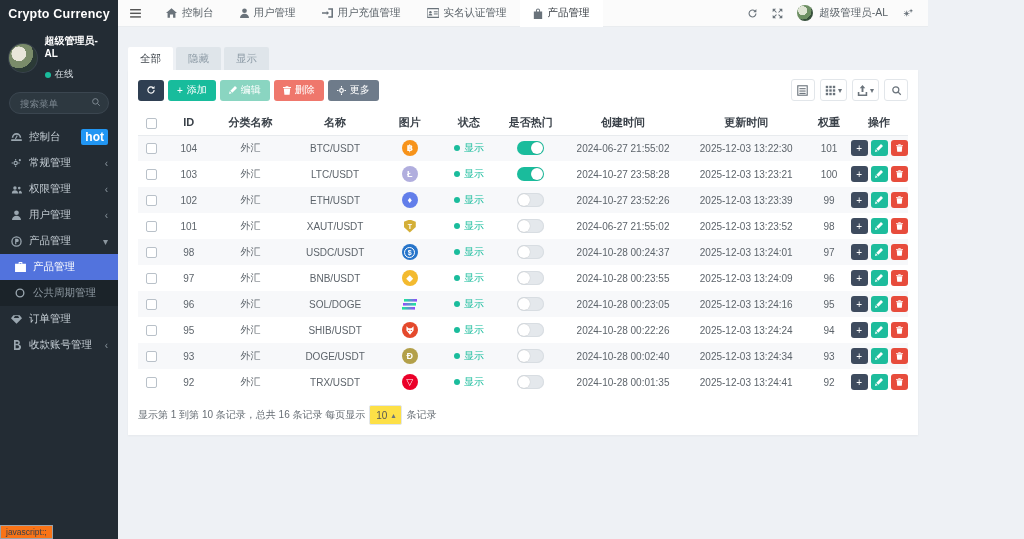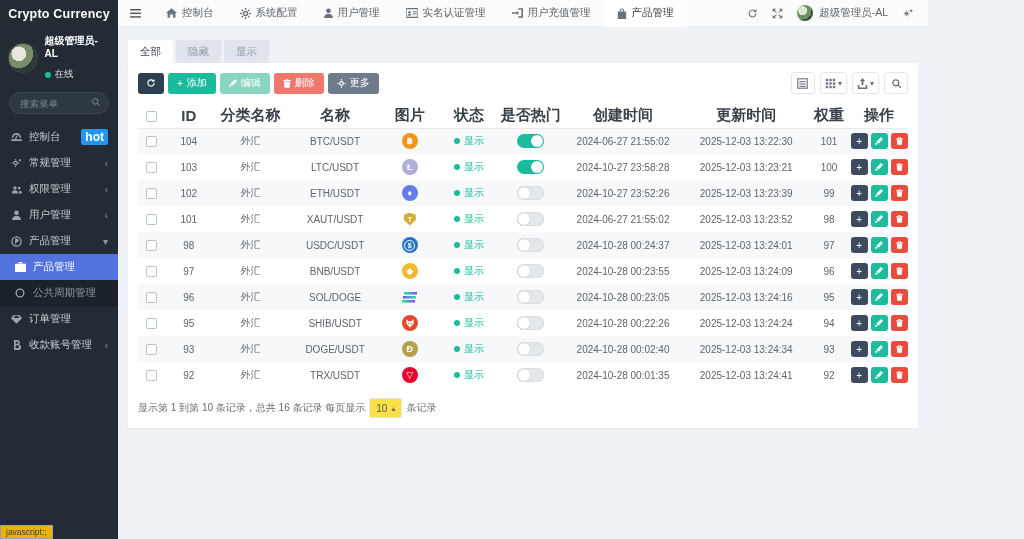--- a/index.html
+++ b/index.html
@@ -45,21 +45,21 @@
   .nav-tab.active { background:#fff; color:#343a40; box-shadow:inset 0 -1px 0 #fff; }
   .nav-right { margin-left:auto; display:flex; align-items:center; gap:14px; padding-right:14px; }
   .nav-icon { color:#6a737b; display:flex; cursor:pointer; }
   .nav-user { display:flex; align-items:center; gap:6px; cursor:pointer; }
   .avatar-sm { width:16px; height:16px; border-radius:50%;
     background:radial-gradient(circle at 35% 35%, #dfe5d4 0 30%, #6d8f63 31% 60%, #37503c 61%); }
 
   .content { padding:13px 10px 0 10px; }
   .filter-tabs { display:flex; gap:3px; }
   .ftab { height:23px; min-width:45px; display:flex; align-items:center; justify-content:center;
-    font-size:10.5px; padding:0 12px; border-radius:2px 2px 0 0; background:#dfe5ea; color:#8d9ba6; cursor:pointer; }
+    font-size:10.5px; padding:0 12px; border-radius:2px 2px 0 0; background:#dfe5ea; color:#8d9ba6; cursor:pointer;margin-top:7px; }
   .ftab.active { background:#fff; color:#3e454c; }
 
   .card { background:#fff; padding:9px 10px 10px 10px; box-shadow:0 1px 2px rgba(0,0,0,.04); }
   .toolbar { display:flex; align-items:center; }
   .tb-left { display:flex; gap:4px; }
   .btn { height:21px; display:inline-flex; align-items:center; gap:4px; border:none;
     border-radius:3px; color:#fff; font-size:10px; padding:0 9px; cursor:pointer;
     font-family:inherit; }
   .btn-refresh { background:#2f3f52; width:26px; justify-content:center; padding:0; }
   .btn-add { background:#18bc9c; }
@@ -68,21 +68,21 @@
   .btn-more { background:#6e7b8a; }
   .tb-right { margin-left:auto; display:flex; align-items:center; gap:5px; }
   .tb-search { width:150px; height:22px; border:1px solid #dde2e6; border-radius:3px;
     font-size:10px; padding:0 8px; color:#555; outline:none; font-family:inherit; }
   .tb-search::placeholder { color:#aab2ba; }
   .ibtn { height:22px; min-width:24px; border:1px solid #e2e6ea; background:#fff; border-radius:3px;
     display:inline-flex; align-items:center; justify-content:center; gap:2px; color:#6a737b; cursor:pointer; padding:0 4px; }
   .caret { font-size:8px; color:#6a737b; }
 
   table { width:100%; border-collapse:collapse; margin-top:9px; table-layout:fixed; }
-  th { font-size:15px; color:#3a4149; font-weight:bold; height:25px; text-align:center;
+  th { font-size:11px; color:#3a4149; font-weight:bold; height:25px; text-align:center;
     border-bottom:1px solid #e8ebee; white-space:nowrap; }
   td { font-size:10px; color:#5d646b; height:26px; text-align:center; white-space:nowrap; overflow:hidden; }
   tr.striped td { background:#f7f8fa; }
   .cb { width:11px; height:11px; border:1px solid #b9c1c9; border-radius:2px; background:#fff;
     display:inline-block; vertical-align:middle; cursor:pointer; }
   .status { color:#18bc9c; display:inline-flex; align-items:center; gap:4px; font-size:10px; }
   .toggle { width:27px; height:14px; border-radius:8px; display:inline-block; position:relative; cursor:pointer; vertical-align:middle; }
   .toggle.on { background:#1abc9c; }
   .toggle.off { background:#e4e8ec; box-shadow:inset 0 0 0 1px #d8dde2; }
   .toggle::after { content:""; position:absolute; top:1px; width:12px; height:12px;
@@ -111,21 +111,21 @@
   .summary { font-size:10px; color:#666d74; display:flex; align-items:center; gap:4px; }
   .pagesize { background:#fde047; border:1px solid #e2e6ea; border-radius:2px; height:20px;
     padding:0 6px; font-size:10px; color:#555; display:inline-flex; align-items:center; gap:4px; cursor:pointer; }
   .pagination { margin-left:auto; display:flex; align-items:center; gap:4px; }
   .pbtn { height:22px; min-width:26px; padding:0 8px; border:1px solid #dfe3e8; background:#fff;
     border-radius:2px; font-size:10px; color:#5a6268; display:inline-flex; align-items:center;
     justify-content:center; cursor:pointer; font-family:inherit; }
   .pbtn.active { background:#2c3e50; border-color:#2c3e50; color:#fff; }
   .jump-input { width:42px; height:22px; border:1px solid #dfe3e8; border-radius:2px; outline:none;
     font-size:10px; padding:0 4px; font-family:inherit; }
-  .statusbar { position:absolute; left:0; bottom:0; background:#eab308; color:#3c4249;
+  .statusbar { position:absolute; left:0; bottom:0; background:#f97316; color:#3c4249;
     font-size:8.5px; padding:1px 5px; border:1px solid #9aa1a7; }
   svg { display:block; }
 </style>
 </head>
 <body>
 
 <div class="app">
 
   <aside class="sidebar">
     <div class="brand">Crypto Currency</div>
@@ -263,65 +263,47 @@
           <div class="nav-tab">
             <span class="ni">
               <svg width="11" height="10" viewBox="0 0 14 12" fill="currentColor">
                 <path d="M7 0l7 6h-2v6H9V8H5v4H2V6H0z"></path>
               </svg>
             </span>
             <span>控制台</span>
           </div>
           <div class="nav-tab">
             <span class="ni">
-              <svg width="11" height="11" viewBox="0 0 12 12">
-                <circle cx="6" cy="6" r="2.2" fill="none" stroke="currentColor" stroke-width="1.6"></circle>
-                <g stroke="currentColor" stroke-width="1.5">
-                  <line x1="6" y1="0" x2="6" y2="2"></line>
-                  <line x1="6" y1="10" x2="6" y2="12"></line>
-                  <line x1="0" y1="6" x2="2" y2="6"></line>
-                  <line x1="10" y1="6" x2="12" y2="6"></line>
-                  <line x1="1.8" y1="1.8" x2="3.2" y2="3.2"></line>
-                  <line x1="8.8" y1="8.8" x2="10.2" y2="10.2"></line>
-                  <line x1="10.2" y1="1.8" x2="8.8" y2="3.2"></line>
-                  <line x1="3.2" y1="8.8" x2="1.8" y2="10.2"></line>
-                </g>
-              </svg>
-            </span>
-            <span>系统配置</span>
-          </div>
-          <div class="nav-tab">
-            <span class="ni">
               <svg width="9" height="10" viewBox="0 0 10 11" fill="currentColor">
                 <circle cx="5" cy="3" r="2.6"></circle>
                 <path d="M0 11c0-2.8 2.2-4.6 5-4.6S10 8.2 10 11z"></path>
               </svg>
             </span>
             <span>用户管理</span>
+          </div>
+          <div class="nav-tab">
+            <span class="ni">
+              <svg width="11" height="10" viewBox="0 0 14 12" fill="currentColor">
+                <path d="M6 3.5 9 6 6 8.5V7H0V5h6z"></path>
+                <path d="M8 0h6v12H8v-2h4V2H8z"></path>
+              </svg>
+            </span>
+            <span>用户充值管理</span>
           </div>
           <div class="nav-tab">
             <span class="ni">
               <svg width="12" height="10" viewBox="0 0 14 10" fill="currentColor">
                 <rect x="0" y="0" width="14" height="10" rx="1" fill="none" stroke="currentColor" stroke-width="1.4"></rect>
                 <circle cx="4" cy="4" r="1.4"></circle>
                 <path d="M1.8 8c0-1.2 1-2 2.2-2s2.2.8 2.2 2z"></path>
                 <rect x="8" y="3" width="4.5" height="1.2"></rect>
                 <rect x="8" y="5.5" width="4.5" height="1.2"></rect>
               </svg>
             </span>
             <span>实名认证管理</span>
-          </div>
-          <div class="nav-tab">
-            <span class="ni">
-              <svg width="11" height="10" viewBox="0 0 14 12" fill="currentColor">
-                <path d="M6 3.5 9 6 6 8.5V7H0V5h6z"></path>
-                <path d="M8 0h6v12H8v-2h4V2H8z"></path>
-              </svg>
-            </span>
-            <span>用户充值管理</span>
           </div>
           <div class="nav-tab active">
             <span class="ni">
               <svg width="10" height="11" viewBox="0 0 12 13" fill="currentColor">
                 <path d="M3.5 4V3a2.5 2.5 0 0 1 5 0v1H11v9H1V4zM4.7 3v1h2.6V3a1.3 1.3 0 0 0-2.6 0z"></path>
               </svg>
             </span>
             <span>产品管理</span>
           </div>
         </div>

